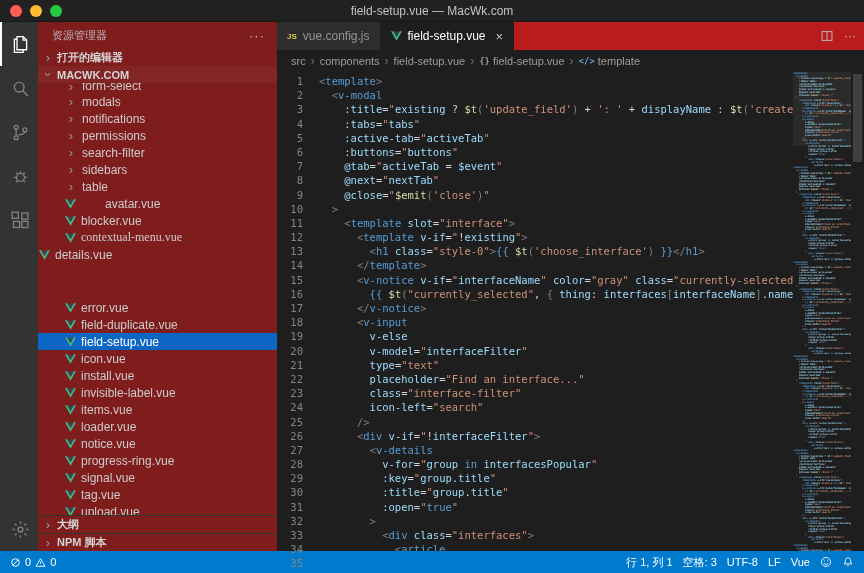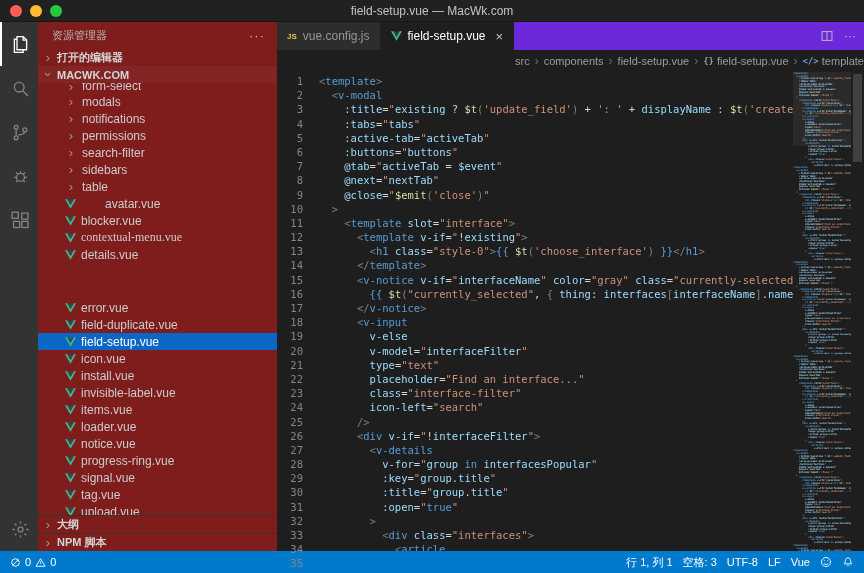--- a/index.html
+++ b/index.html
@@ -38,32 +38,32 @@
   .chev.down { transform:rotate(90deg); }
   .tree { flex:1; overflow:hidden; font-size:12px; }
   .tree-item { height:17px; display:flex; align-items:center; gap:4px; white-space:nowrap; cursor:pointer; }
   .tree-item.partial { height:10px; align-items:flex-end; overflow:hidden; }
   .tree-item.selected { background:#0c66c4; color:#ffffff; }
   .tree-ic { display:inline-flex; width:13px; justify-content:center; }
   .tree-label { overflow:hidden; text-overflow:ellipsis; }
 
   
   .editor { flex:1; display:flex; flex-direction:column; min-width:0; background:#1e1e1e; }
-  .tabbar { height:28px; flex:none; background:#6d28d9; display:flex; align-items:stretch; position:relative; }
+  .tabbar { height:28px; flex:none; background:#b91c1c; display:flex; align-items:stretch; position:relative; }
   .tab { display:flex; align-items:center; gap:6px; padding:0 10px; font-size:12px;
     border-right:1px solid #1e1e1e; cursor:pointer; }
   .tab.inactive { background:#2d2d2d; color:#969696; }
   .tab.active { background:#1e1e1e; color:#ffffff; }
   .js-ic { color:#ddc74b; font-size:8px; font-weight:700; }
   .tab-close { color:#c5c5c5; font-size:13px; margin-left:4px; }
   .tab-actions { position:absolute; right:8px; top:0; bottom:0; display:flex; align-items:center; gap:10px; color:#c0c0c0; }
   .tab-actions .act { cursor:pointer; display:inline-flex; align-items:center; font-size:12px; }
 
   .breadcrumbs { height:22px; flex:none; display:flex; align-items:center; gap:5px;
-    padding-left:14px; font-size:11px; color:#9d9d9d; white-space:nowrap;justify-content:flex-end; }
+    padding-left:14px; font-size:11px; color:#9d9d9d; white-space:nowrap; }
   .bc-sep { color:#6e6e6e; font-size:12px; }
   .bc-item { display:inline-flex; align-items:center; gap:3px; cursor:pointer; }
   .bc-ic { font-family:"DejaVu Sans Mono", monospace; font-size:9px; }
   .bc-ic.symbol-namespace { color:#c5c5c5; }
   .bc-ic.symbol-tag { color:#75beff; }
 
   .code-wrap { flex:1; display:flex; min-height:0; position:relative; }
   .gutter { width:38px; flex:none; padding:2px 12px 0 0; text-align:right; color:#858585;
     font-family:"DejaVu Sans Mono", monospace; font-size:10.5px; }
   .gut-line { height:14.2px; line-height:14.2px; }
@@ -215,21 +215,21 @@
           </div>
           <div class="tree-item" style="padding-left: 26px; font-family: Liberation Serif, serif;">
             <span class="tree-ic">
               <svg width="11" height="10" viewBox="0 0 120 104">
                 <path fill="#41b883" d="M0 0h24l36 62L96 0h24L60 104z"></path>
                 <path fill="#35495e" d="M24 0h22l14 24L74 0h22L60 62z"></path>
               </svg>
             </span>
             <span class="tree-label">contextual-menu.vue</span>
           </div>
-          <div class="tree-item" style="padding-left: 26px; text-align: right;">
+          <div class="tree-item" style=" text-align: right;">
             <span class="tree-ic">
               <svg width="11" height="10" viewBox="0 0 120 104">
                 <path fill="#41b883" d="M0 0h24l36 62L96 0h24L60 104z"></path>
                 <path fill="#35495e" d="M24 0h22l14 24L74 0h22L60 62z"></path>
               </svg>
             </span>
             <span class="tree-label">details.vue</span>
           </div>
           <div class="tree-item" style="padding-left: 26px; margin-top: 36px;">
             <span class="tree-ic">

